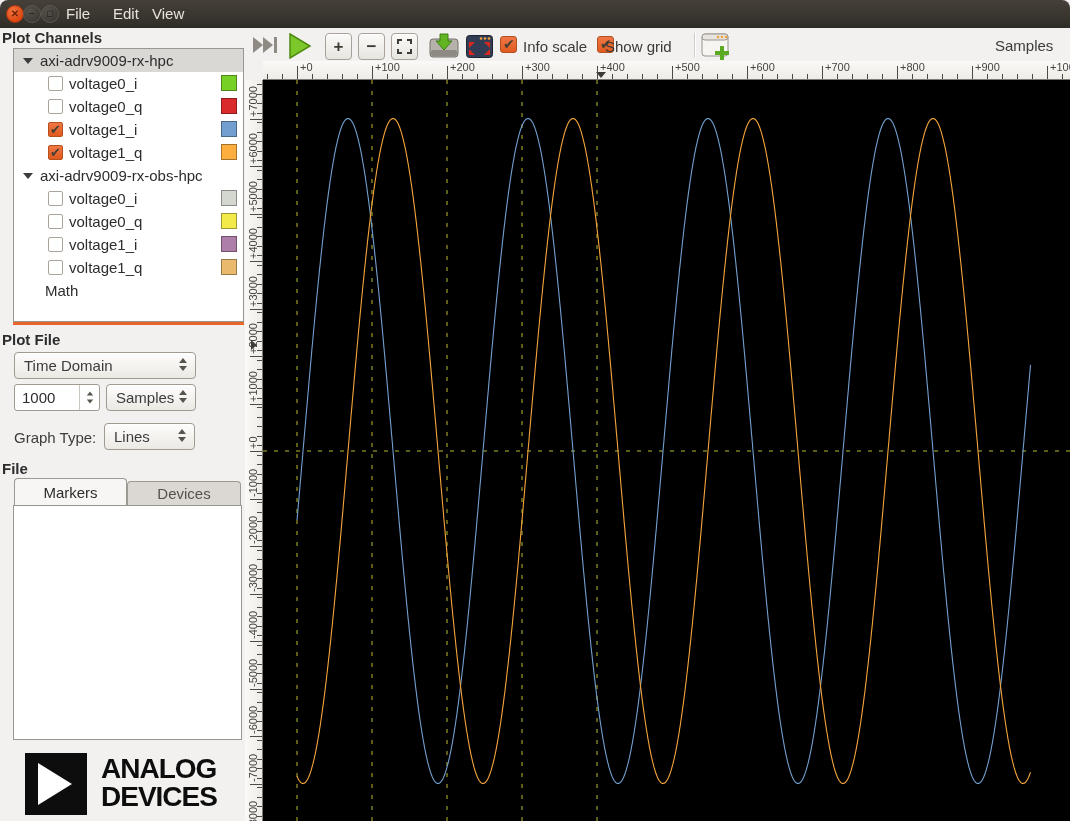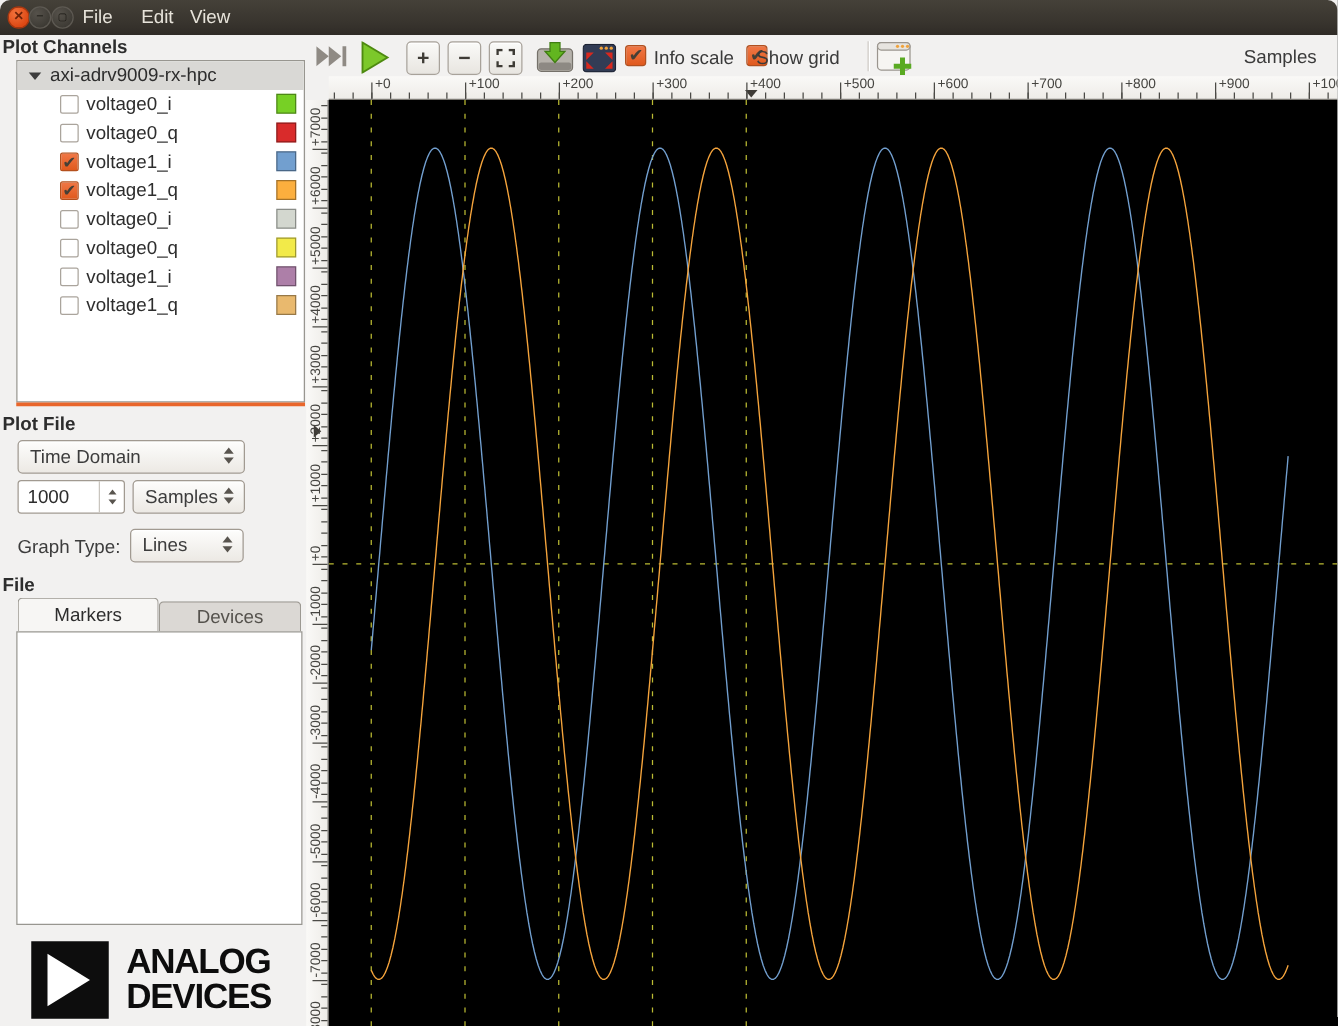--- a/index.html
+++ b/index.html
@@ -141,39 +141,46 @@
       <div class="trow">
         <div class="cb on"></div>
         <span>voltage1_i</span>
         <div class="swatch" style="background: rgb(114, 159, 207);"></div>
       </div>
       <div class="trow">
         <div class="cb on"></div>
         <span>voltage1_q</span>
         <div class="swatch" style="background: rgb(252, 175, 62);"></div>
       </div>
+      <div class="trow hdr">
+        <div class="expander"></div>
+        <span>axi-adrv9009-rx-obs-hpc</span>
+      </div>
       <div class="trow">
         <div class="cb"></div>
         <span>voltage0_i</span>
         <div class="swatch" style="background: rgb(211, 215, 207);"></div>
       </div>
       <div class="trow">
         <div class="cb"></div>
         <span>voltage0_q</span>
         <div class="swatch" style="background: rgb(242, 234, 73);"></div>
       </div>
       <div class="trow">
         <div class="cb"></div>
         <span>voltage1_i</span>
         <div class="swatch" style="background: rgb(173, 127, 168);"></div>
       </div>
       <div class="trow">
         <div class="cb"></div>
         <span>voltage1_q</span>
         <div class="swatch" style="background: rgb(233, 185, 110);"></div>
+      </div>
+      <div class="trow">
+        <span style="margin-left: 31px;">Math</span>
       </div>
     </div>
   <div id="pane-sep" class="abs"></div>
 
   <div class="section-label" style="top:331px">Plot File</div>
   <div class="combo" style="left:14px; top:352px; width:182px;">
     <span>Time Domain</span>
     <span class="arrows">
         <div class="tri-up"></div>
         <div class="tri-dn"></div>

